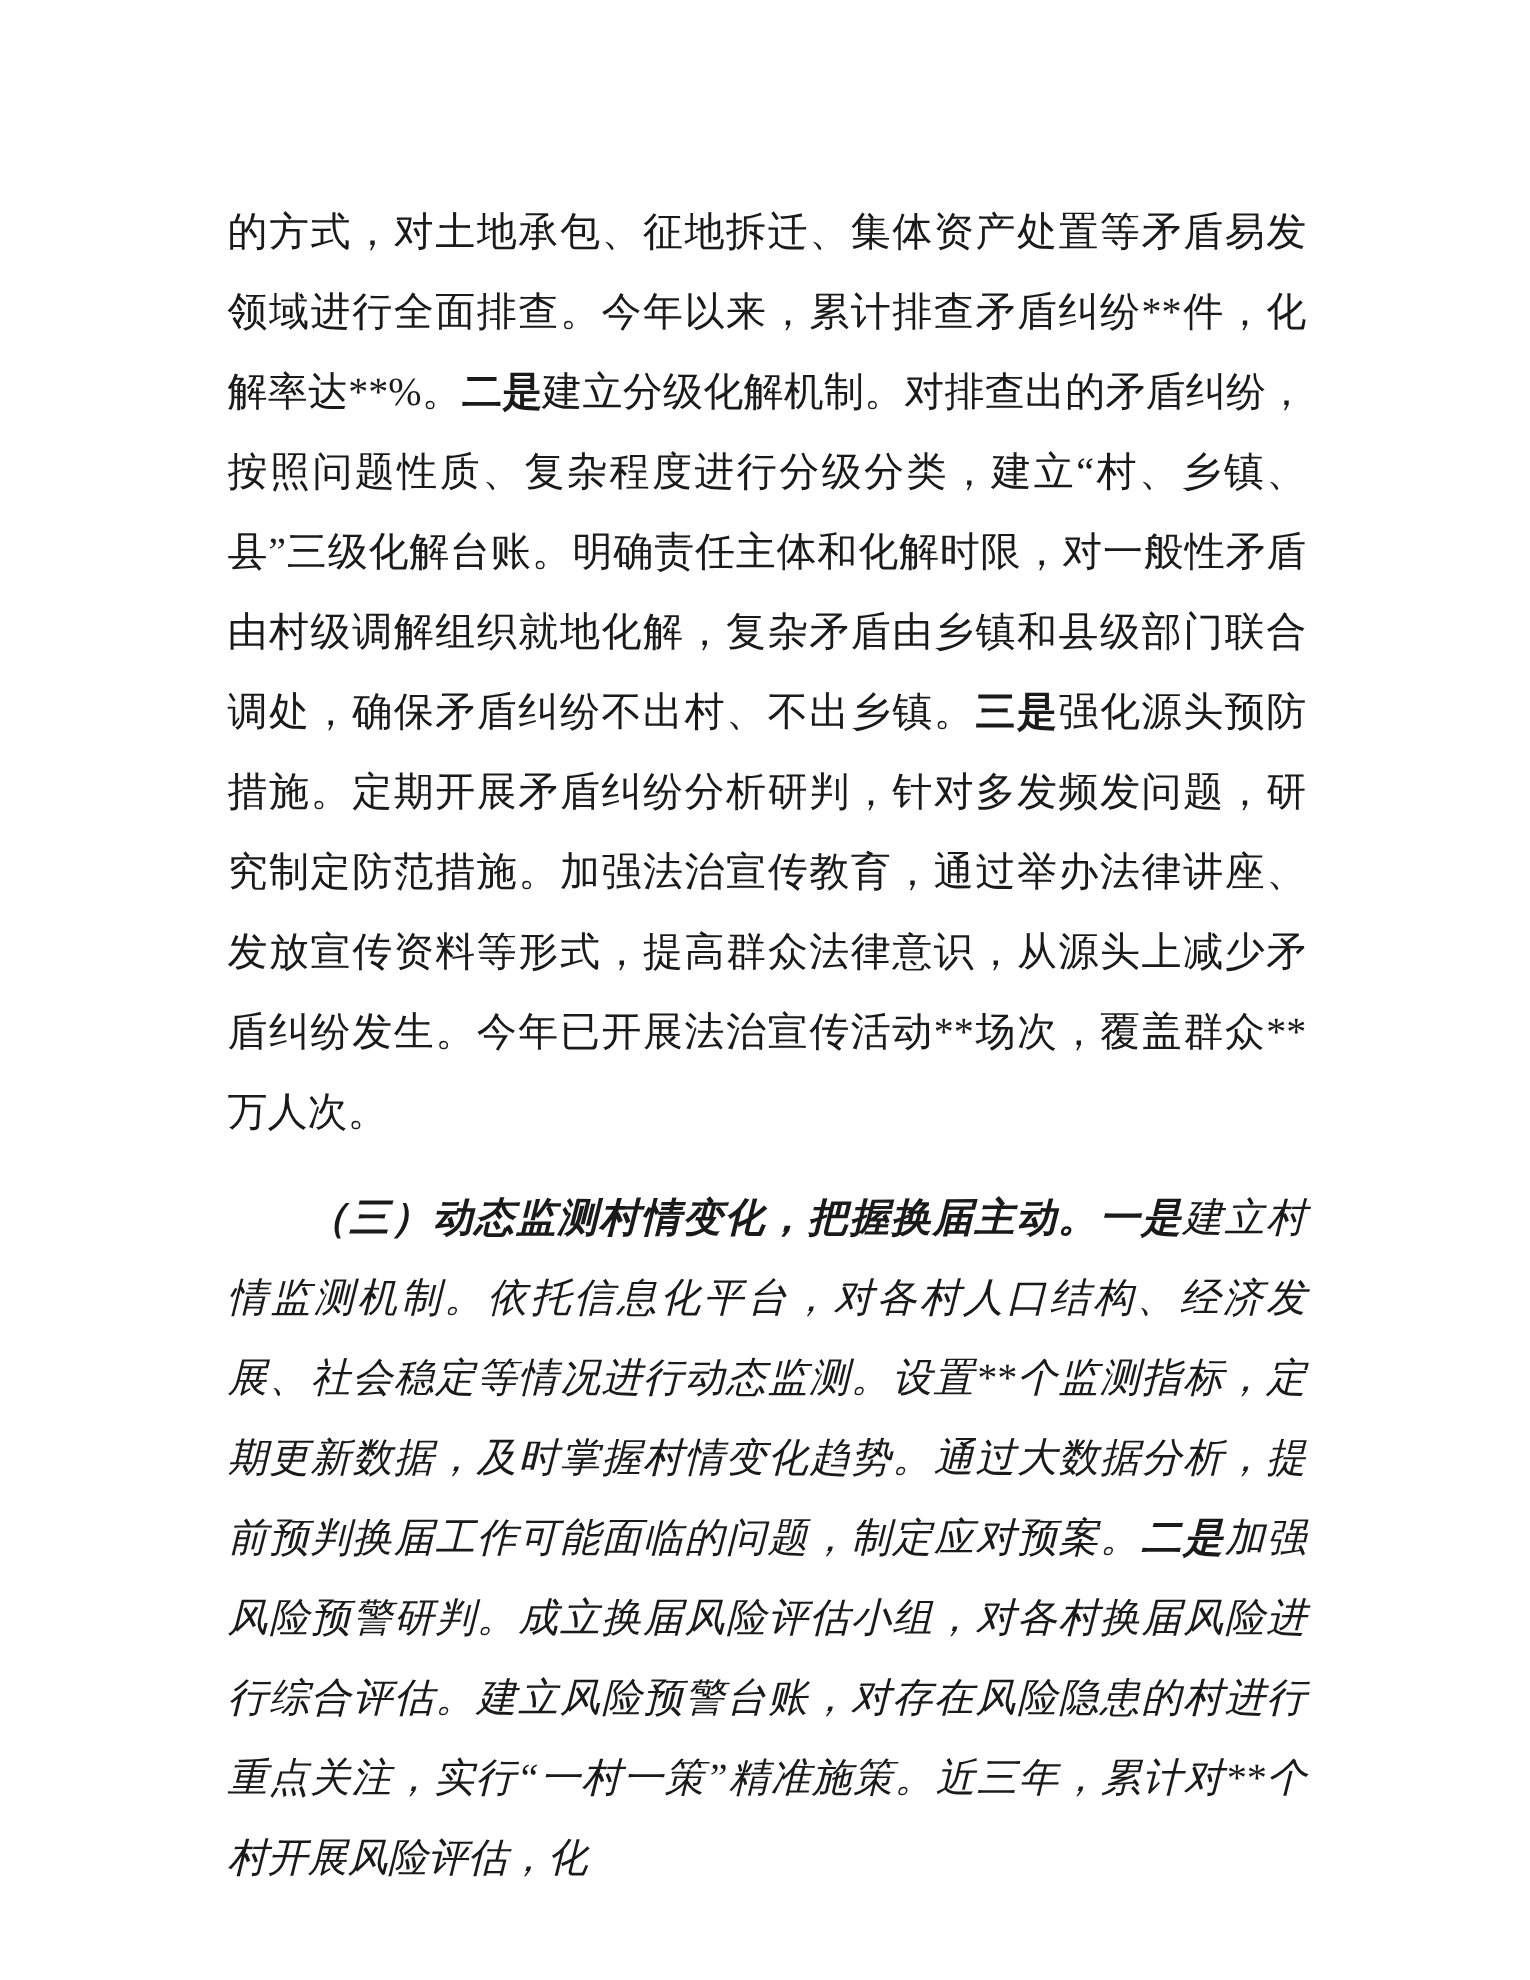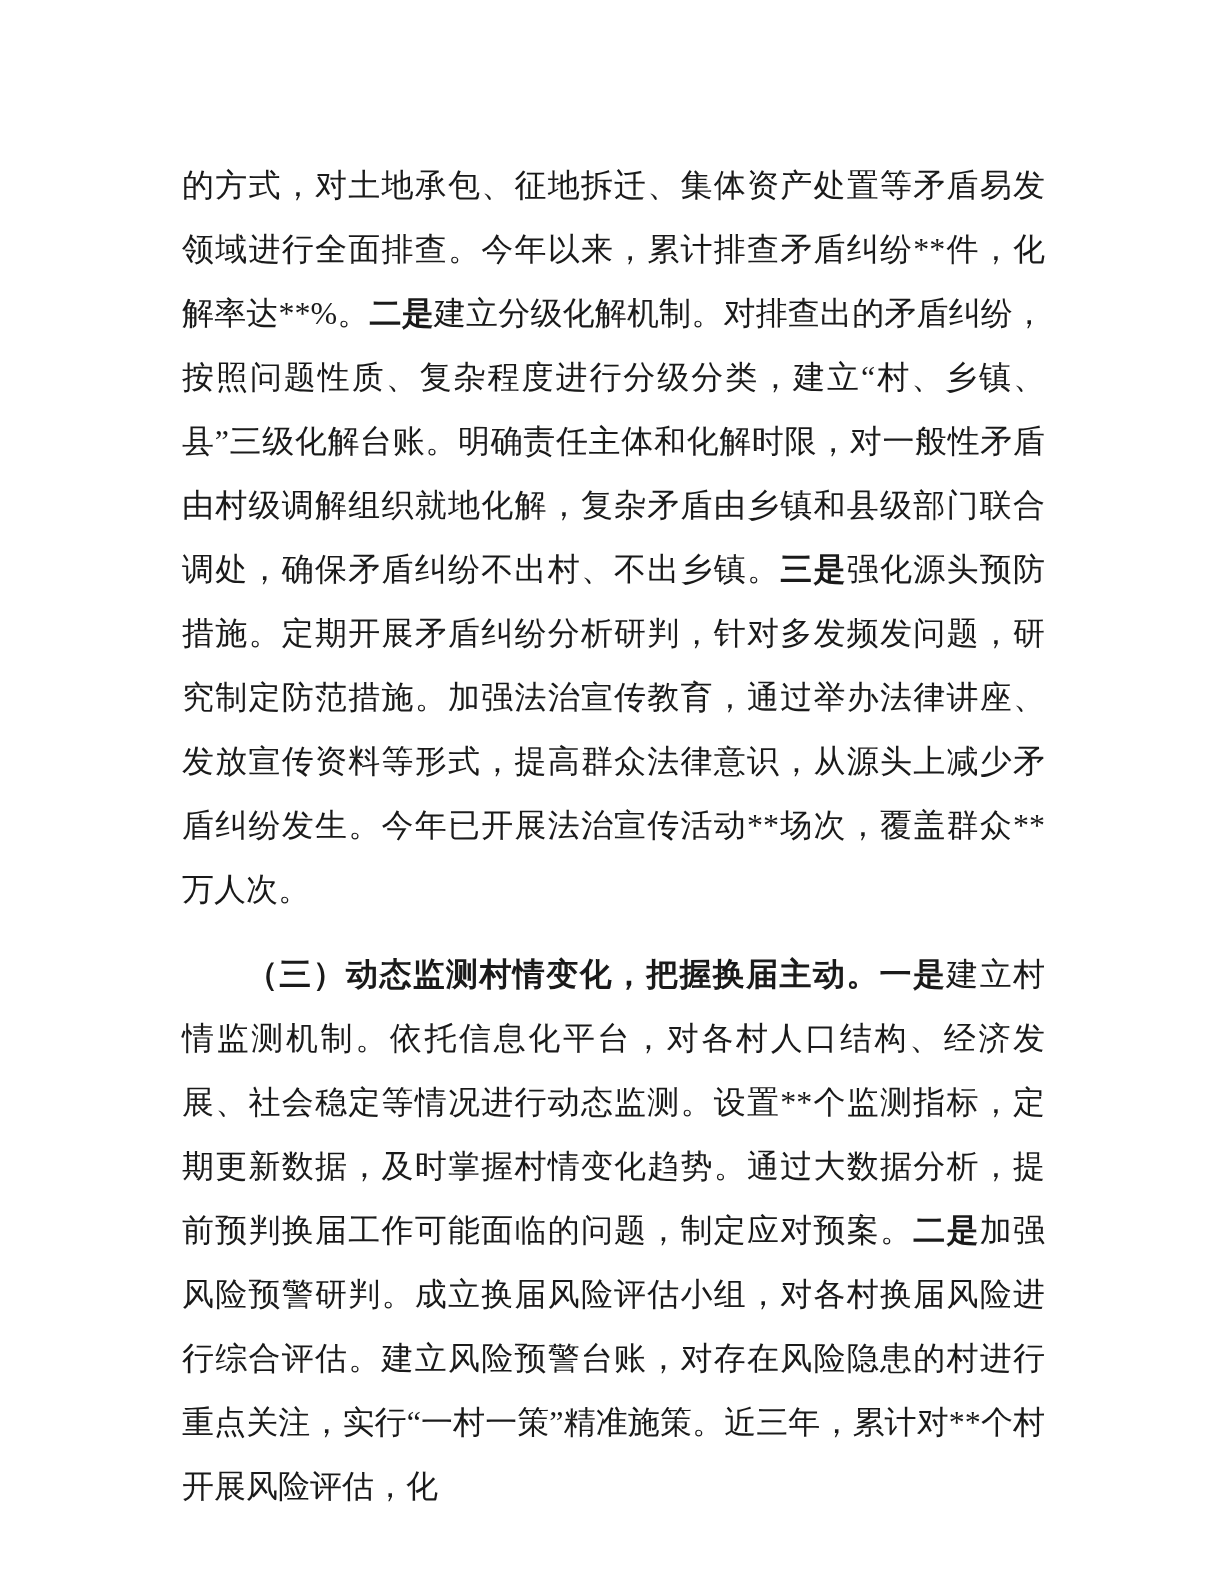--- a/index.html
+++ b/index.html
@@ -27,20 +27,21 @@
     line-height: 64px;
     text-align: justify;
     text-justify: inter-ideograph;
     word-break: break-all;
   }
   .para + .para {
     margin-top: 21px;
   }
   .para.indent {
     text-indent: 2em;
+    font-style: italic;
   }
   .seg-bold {
     font-weight: bold;
   }
   .seg-heading {
     font-weight: bold;
   }
 </style>
 </head>
 <body>

